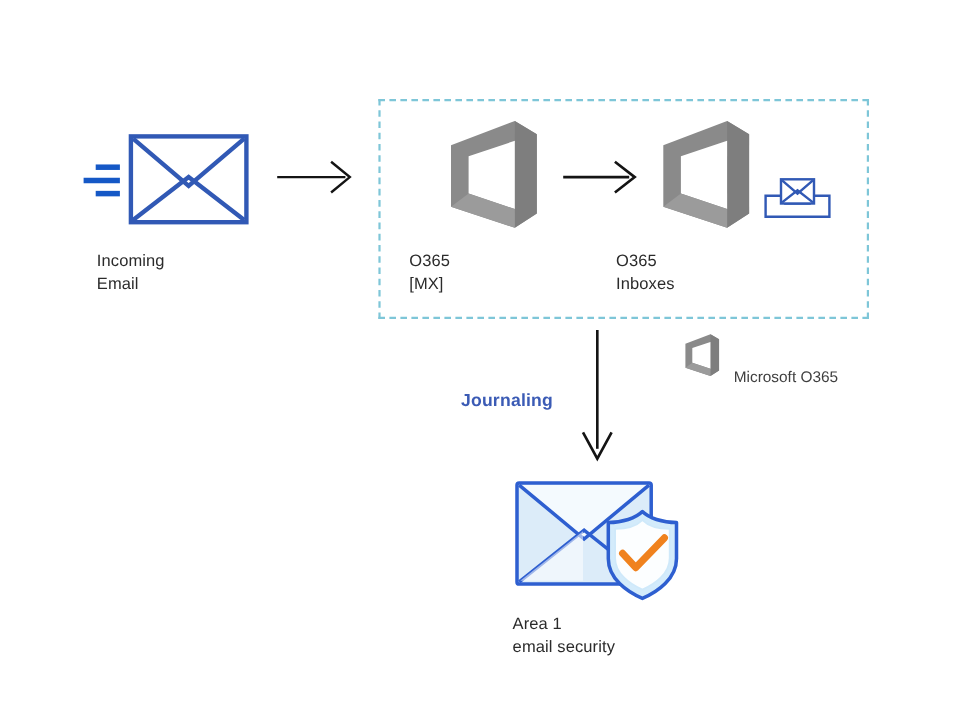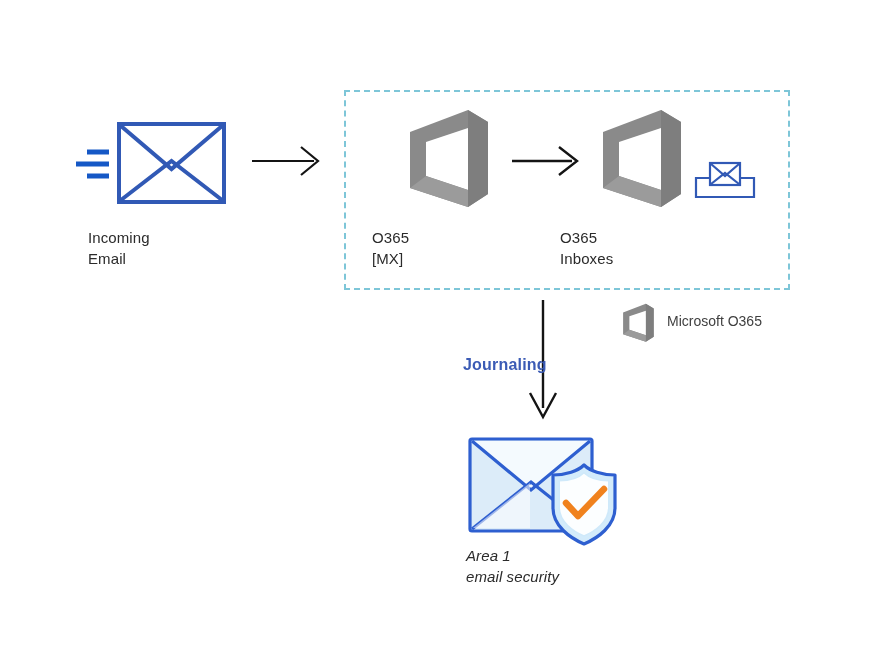--- a/index.html
+++ b/index.html
@@ -127,29 +127,29 @@
 Inboxes</div>
 
 <div class="node" style="left:620px; top:303px;">
   <svg width="36" height="40" viewBox="0 0 88 102">
     <path d="M64 2 L84 14 L84 86 L64 99 L6 80 L6 24 Z" fill="#8a8a8a"></path>
     <path d="M64 2 L84 14 L84 86 L64 99 Z" fill="#7e7e7e"></path>
     <path d="M64 20 L64 82 L22 68 L22 34 Z" fill="#ffffff"></path>
     <path d="M6 80 L64 99 L64 82 L22 68 Z" fill="#9b9b9b"></path>
   </svg>
 </div>
-<div class="label-legend" style="left:667px; top:313px;">Microsoft O365</div>
+<div class="label-legend" style="left:667px; top:334px;">Microsoft O365</div>
 
 <div class="node" style="left:525px; top:300px;">
   <svg width="36" height="122" viewBox="0 0 36 122">
     <line x1="18" y1="0" x2="18" y2="108" stroke="#141414" stroke-width="2.4"></line>
     <polyline points="5,93 18,117 31,93" fill="none" stroke="#141414" stroke-width="2.4" stroke-linecap="butt" stroke-linejoin="miter"></polyline>
   </svg>
 </div>
-<div class="label-journaling" style="left:419px; top:356px;margin-left:44px;">Journaling</div>
+<div class="label-journaling" style="left:419px; top:356px;">Journaling</div>
 
 <div class="node" style="left:466px; top:434px;">
   <svg width="172" height="116" viewBox="0 0 172 116">
 
     <rect x="4" y="5" width="122" height="92" rx="2" fill="#dcecf9" stroke="#2e5fd0" stroke-width="3.2"></rect>
 
     <path d="M6 7 L65 56 L124 7 Z" fill="#f4fafe" stroke="none"></path>
 
     <path d="M6 7 L65 56 L124 7" fill="none" stroke="#2e5fd0" stroke-width="3.2" stroke-linejoin="miter"></path>
 
@@ -160,14 +160,14 @@
     <g>
       <path d="M115 41 C128 41 140 37 146 31 C152 37 164 41 177 41 L177 74
                C177 92 160 104 146 110 C132 104 115 92 115 74 Z" transform="translate(-28,0)" fill="#d3ebfb" stroke="#2e5fd0" stroke-width="3.2" stroke-linejoin="round"></path>
       <path d="M115 41 C128 41 140 37 146 31 C152 37 164 41 177 41 L177 74
                C177 92 160 104 146 110 C132 104 115 92 115 74 Z" transform="translate(-28,0) translate(146,70) scale(0.8) translate(-146,-70)" fill="#fcfeff" stroke="#cfe9fa" stroke-width="2" stroke-linejoin="round"></path>
 
       <polyline points="100,69 112,82 138,55" fill="none" stroke="#f0821e" stroke-width="6.5" stroke-linecap="round" stroke-linejoin="round"></polyline>
     </g>
   </svg>
 </div>
-<div class="label" style="left:466px; top:545px; width:172px;font-style:italic;">Area 1
+<div class="label" style="left:466px; top:557px; width:172px;">Area 1
 email security</div>
 
 </body></html>

